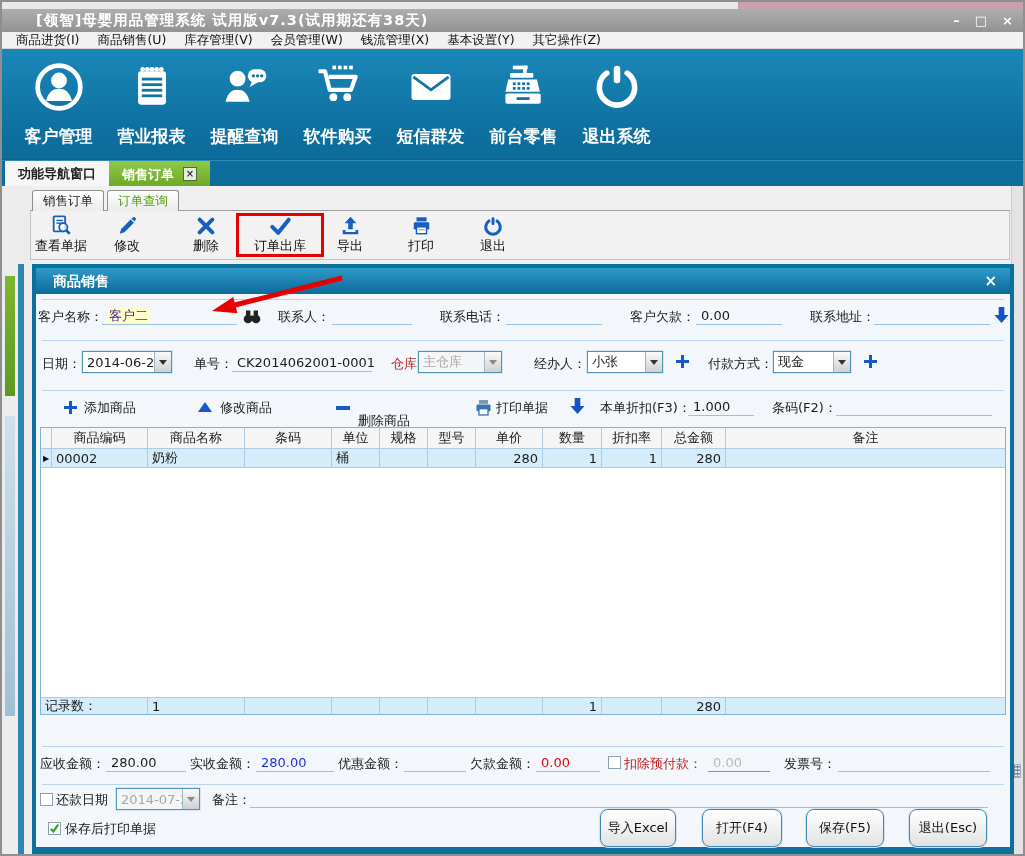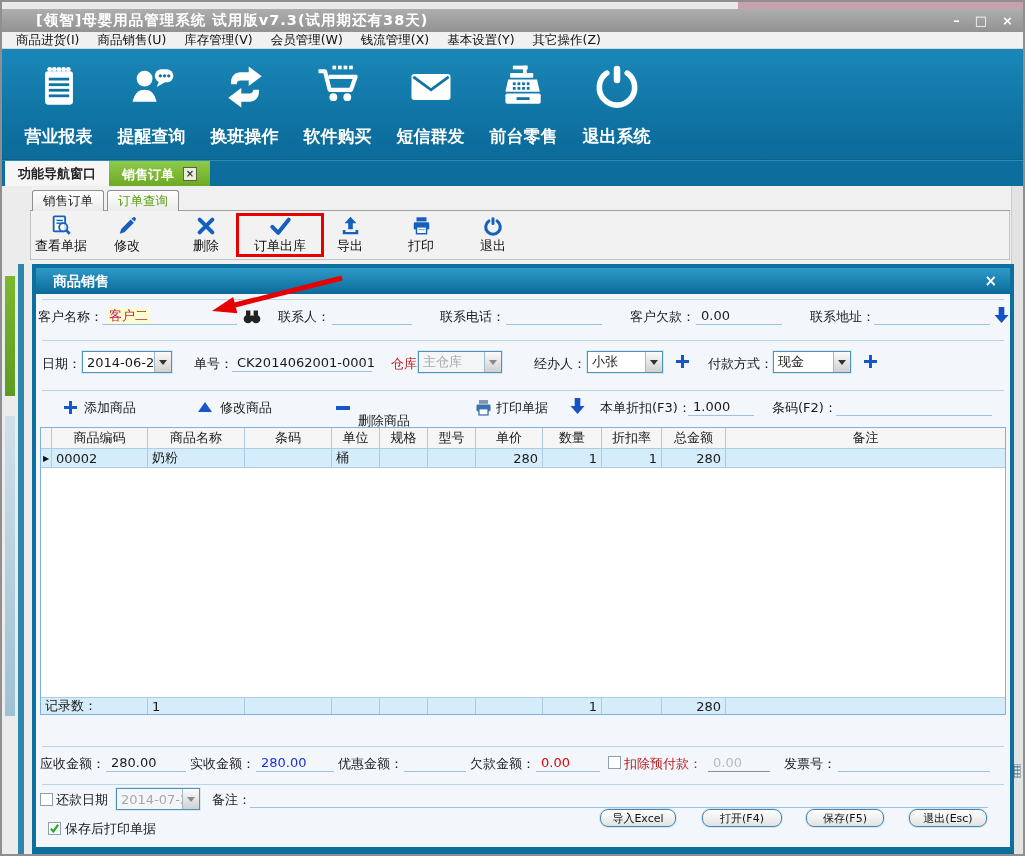--- a/index.html
+++ b/index.html
@@ -51,21 +51,21 @@
   .dlg-header{position:absolute;top:0;left:0;right:0;height:26px;background:linear-gradient(#2e9ac9,#0b6a99);color:#fff;font-weight:bold;font-size:14px;line-height:26px;padding-left:17px}
   .dlg-x{position:absolute;right:13px;top:0;font-size:15px;font-weight:bold;line-height:26px}
   .dlg-body{position:absolute;top:26px;left:0;right:0;bottom:0;font-size:13px;color:#1a1a1a}
   .sep{position:absolute;left:6px;right:6px;height:1px;background:#b9d4ee}
   .lb{position:absolute;white-space:nowrap;font-size:13px;color:#1a1a1a;height:18px;line-height:18px}
   .lb.gray{color:#b91c1c}
   .uf{position:absolute;height:18px;line-height:17px;border-bottom:1px solid #9cc2e3;font-size:13px;padding-left:5px;white-space:nowrap}
   .uf.grayline{border-bottom-color:#8f8f8f;color:#b9b9b9}
   .blue-t{color:#1b2fd8}
   .red-t{color:#e50000}
-  .cust-val{background:#ffffcc;color:#be185d;padding:0 2px}
+  .cust-val{background:#ffffcc;color:#4c1d95;padding:0 2px}
   .combo{position:absolute;height:22px;border:1px solid #4f94b8;background:#fff;display:flex;align-items:center;font-size:13px;padding-left:4px;box-shadow:0 0 0 1px #d7e7f2}
   .combo .val{white-space:nowrap;overflow:hidden}
   .combo .arrow-btn{margin-left:auto;width:17px;height:100%;background:linear-gradient(#fbfbfb,#d0d0d0);border-left:1px solid #9fb8c8;display:flex;align-items:center;justify-content:center;flex:0 0 17px}
   .caret{width:0;height:0;border-left:4px solid transparent;border-right:4px solid transparent;border-top:5px solid #333}
   .combo.dis{color:#a8a8a8;background:#f3f5f7}
   .combo.dis .caret{border-top-color:#8a8a8a}
   .plusic{position:absolute;width:13px;height:13px}
   .plusic::before{content:"";position:absolute;left:0;top:4.75px;width:13px;height:3.5px;background:#1757c9}
   .plusic::after{content:"";position:absolute;left:4.75px;top:0;width:3.5px;height:13px;background:#1757c9}
   .minusic{position:absolute;width:14px;height:4px;background:#1757c9}
@@ -78,21 +78,21 @@
   .trow .td{border-right:1px solid #aecbe4;display:flex;align-items:center;white-space:nowrap;overflow:hidden;padding:0 4px}
   .td.num{justify-content:flex-end}
   .ind{flex:0 0 11px;border-right:1px solid #aecbe4;display:flex;align-items:center;justify-content:center}
   .ind::before{content:"▶";font-size:8px;color:#111}
   .ind.empty::before{content:""}
   .tfoot{position:absolute;left:0;right:0;bottom:0;height:17px;background:#d5ecfa;border-top:1px solid #aecbe4;display:flex;font-size:13px;align-items:center}
   .tfoot .tf{border-right:1px solid #aecbe4;height:100%;display:flex;align-items:center;white-space:nowrap;padding:0 4px}
   .tf.num{justify-content:flex-end}
   
   .cb{position:absolute;width:13px;height:13px;border:1px solid #8ca0b4;background:#fff}
-  .btn{position:absolute;height:18px;border:1px solid #3f87b4;border-radius:8px;background:linear-gradient(#ffffff,#e2e2e2);font-size:11px;color:#111;display:flex;align-items:center;justify-content:center;box-shadow:0 0 0 1px #d4e4ef;white-space:nowrap}
+  .btn{position:absolute;height:38px;border:1px solid #3f87b4;border-radius:8px;background:linear-gradient(#ffffff,#e2e2e2);font-size:13px;color:#111;display:flex;align-items:center;justify-content:center;box-shadow:0 0 0 1px #d4e4ef;white-space:nowrap}
   .ann-svg{position:absolute;left:0;top:0;width:1025px;height:856px;z-index:50;pointer-events:none}
 </style>
 </head>
 <body>
 
 <div class="window">
 
   <div class="strip-top"></div>
   <div class="strip-pink"></div>
 
@@ -111,20 +111,28 @@
     <span>库存管理(V)</span>
     <span>会员管理(W)</span>
     <span>钱流管理(X)</span>
     <span>基本设置(Y)</span>
     <span>其它操作(Z)</span>
   </div>
 
   <div class="bluebar">
     <div class="bt">
       <span><svg width="52" height="52" viewBox="0 0 56 56">
+            <circle cx="28" cy="28" r="23" fill="none" stroke="#fff" stroke-width="5"></circle>
+            <circle cx="28" cy="21" r="8.5" fill="#fff"></circle>
+            <path d="M14 43c2.5-10 8-13 14-13s11.5 3 14 13z" fill="#fff"></path>
+          </svg></span>
+      <span class="lab">客户管理</span>
+    </div>
+    <div class="bt">
+      <span><svg width="52" height="52" viewBox="0 0 56 56">
             <rect x="13" y="11" width="30" height="36" rx="3" fill="#fff"></rect>
             <g fill="#fff">
               <circle cx="18" cy="9" r="2.6"></circle>
               <circle cx="23" cy="9" r="2.6"></circle>
               <circle cx="28" cy="9" r="2.6"></circle>
               <circle cx="33" cy="9" r="2.6"></circle>
               <circle cx="38" cy="9" r="2.6"></circle>
             </g>
             <g fill="#0f73a3">
               <rect x="17" y="18" width="22" height="3"></rect>
@@ -141,27 +149,20 @@
             <path d="M7 44c2.5-10 7-13 13-13s10.5 3 13 13z" fill="#fff"></path>
             <rect x="31" y="9" width="20" height="14" rx="7" fill="#fff"></rect>
             <path d="M36 21l-3 7 9-5z" fill="#fff"></path>
             <g fill="#0f73a3">
               <circle cx="37" cy="16" r="1.8"></circle>
               <circle cx="41.5" cy="16" r="1.8"></circle>
               <circle cx="46" cy="16" r="1.8"></circle>
             </g>
           </svg></span>
       <span class="lab">提醒查询</span>
-    </div>
-    <div class="bt">
-      <span><svg width="52" height="52" viewBox="0 0 56 56">
-            <path d="M13 25v-3c0-5.5 4.5-10 10-10h9V6l14 10.5L32 27v-6h-9c-2.2 0-4 1.8-4 4z" fill="#fff"></path>
-            <path d="M43 31v3c0 5.5-4.5 10-10 10h-9v6L10 39.5 24 29v6h9c2.2 0 4-1.8 4-4z" fill="#fff"></path>
-          </svg></span>
-      <span class="lab">换班操作</span>
     </div>
     <div class="bt">
       <span><svg width="52" height="52" viewBox="0 0 56 56">
             <path d="M7 11h7l5 20h23l5-14H18" fill="none" stroke="#fff" stroke-width="4.5" stroke-linejoin="round"></path>
             <circle cx="23" cy="39" r="4.2" fill="#fff"></circle>
             <circle cx="38" cy="39" r="4.2" fill="#fff"></circle>
             <g fill="#fff">
               <rect x="22" y="5" width="4" height="4"></rect>
               <rect x="28" y="5" width="4" height="4"></rect>
               <rect x="34" y="5" width="4" height="4"></rect>

